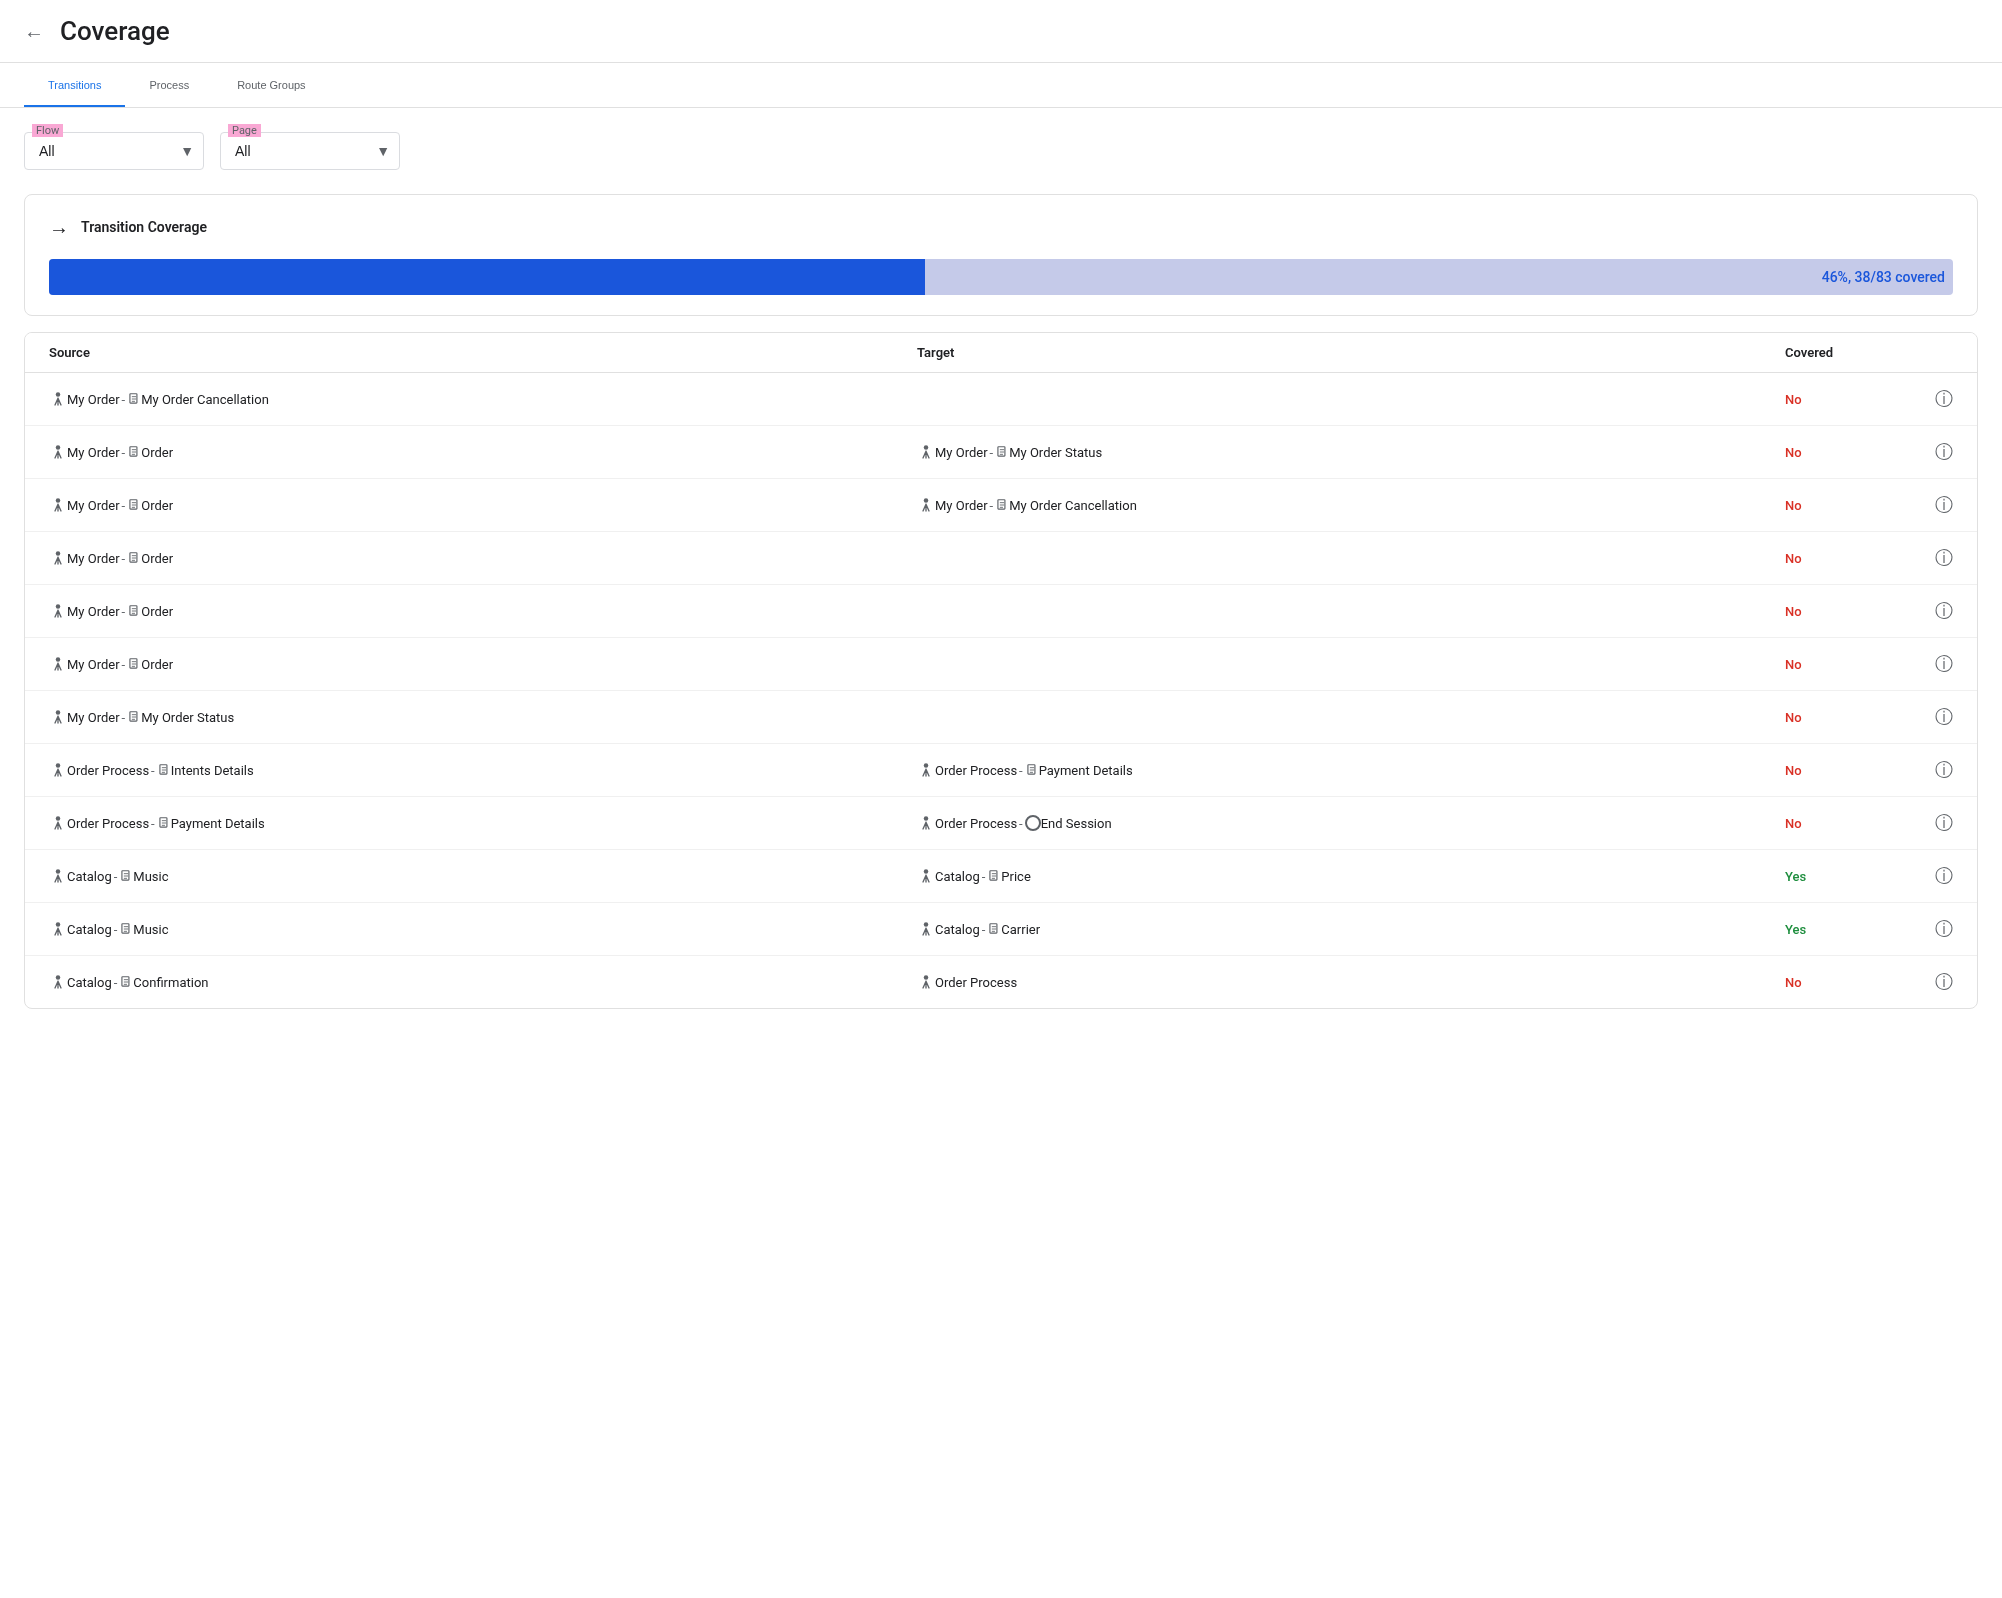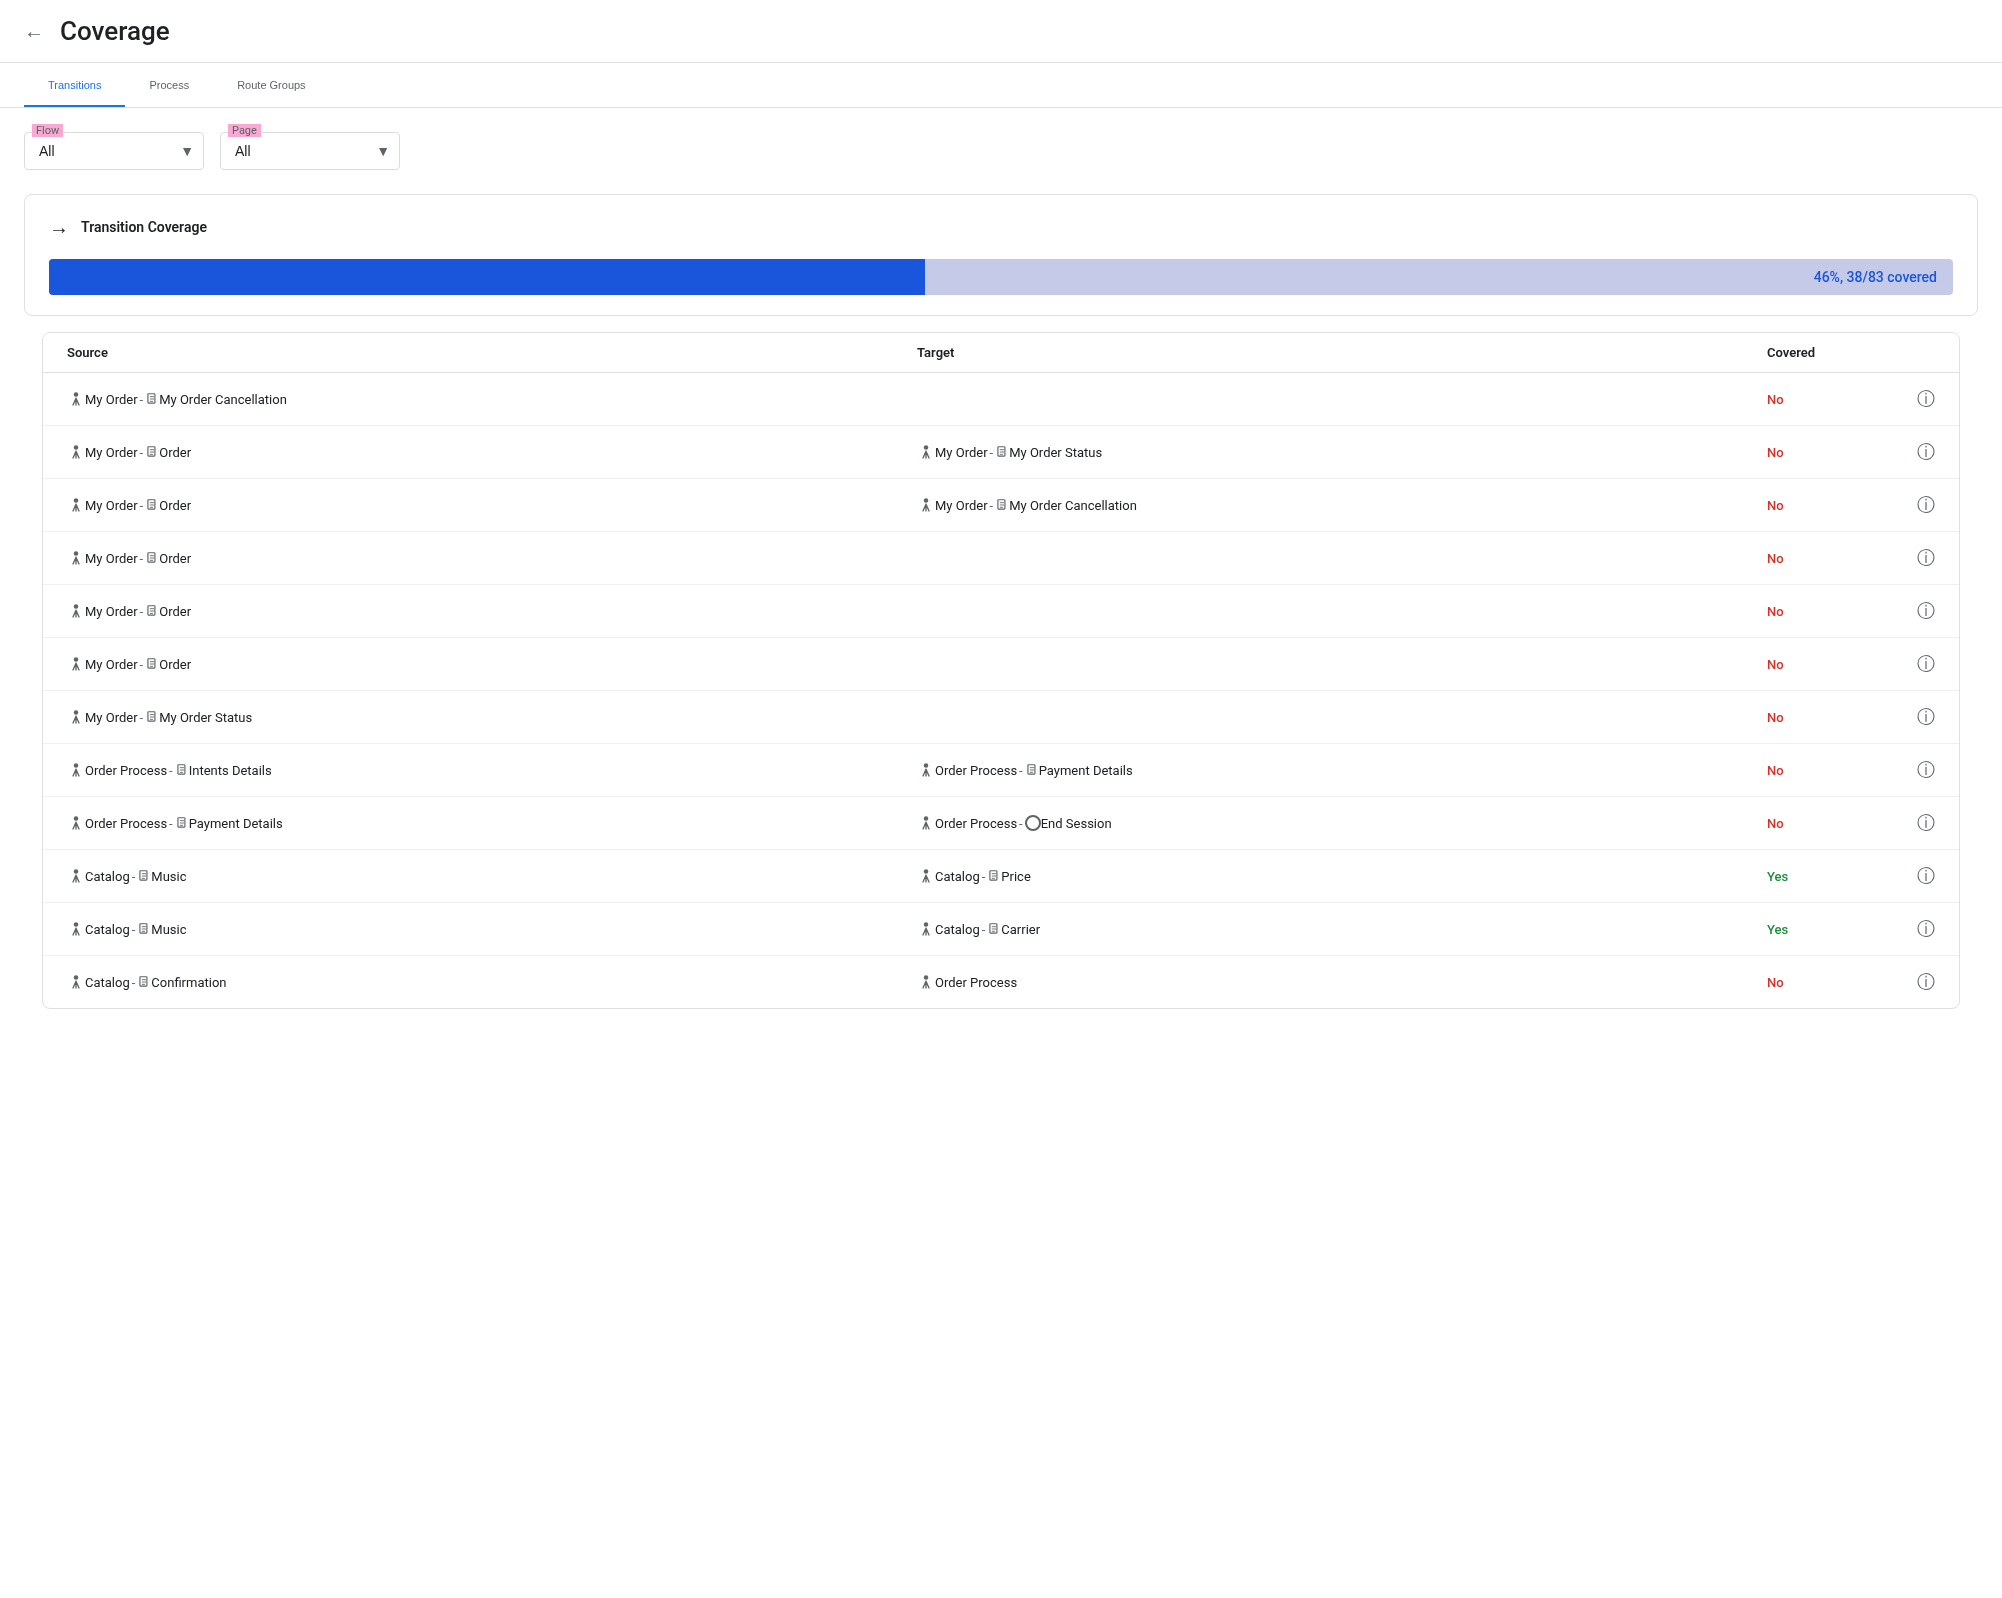--- a/index.html
+++ b/index.html
@@ -145,30 +145,30 @@
       border-radius: 4px 0 0 4px;
       flex-shrink: 0;
     }
     .progress-label {
       position: absolute;
       right: 0;
       left: 0;
       display: flex;
       align-items: center;
       justify-content: flex-end;
-      padding-right: 16px;
+      padding-right: 8px;
       font-size: 14px;
       color: #1a56db;
       font-weight: 500;
       pointer-events: none;
     }
 
     
     .table-container {
-      margin: 16px 42px;
+      margin: 16px 24px;
       border: 1px solid #e0e0e0;
       border-radius: 8px;
       overflow: hidden;
     }
     .table-header {
       display: grid;
       grid-template-columns: 1fr 1fr 120px 48px;
       padding: 12px 24px;
       border-bottom: 1px solid #e0e0e0;
       background: #fff;

